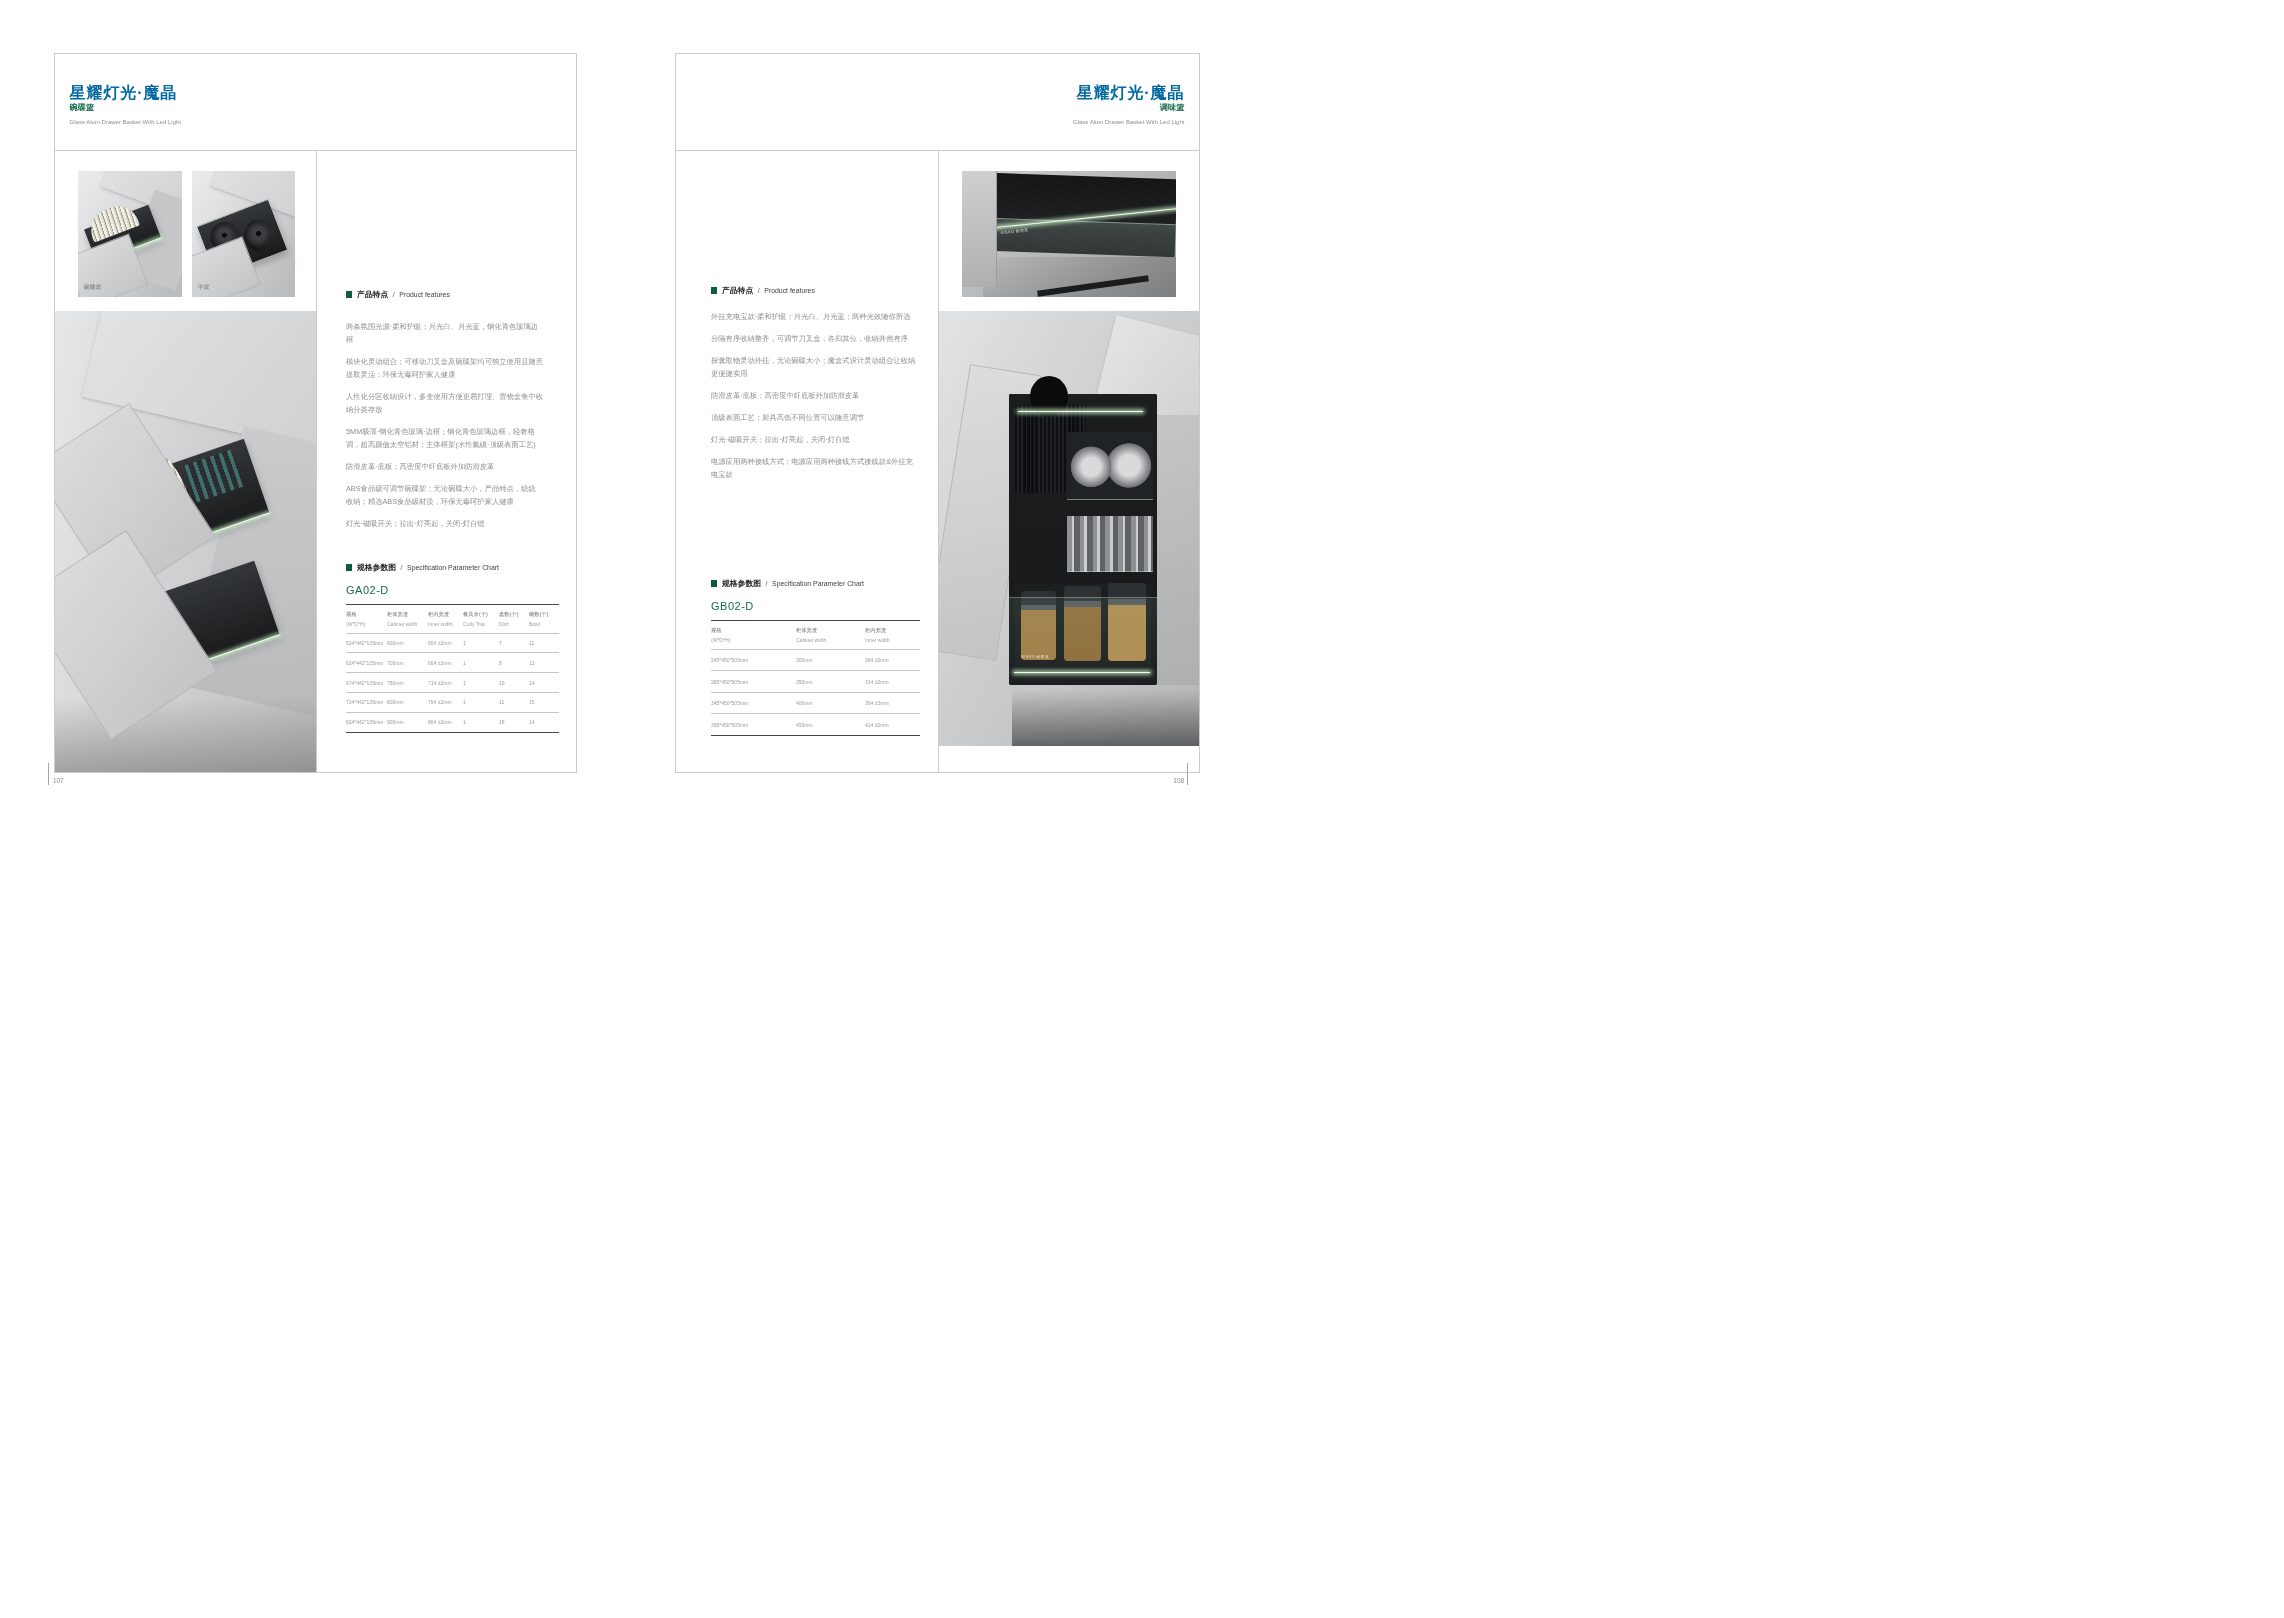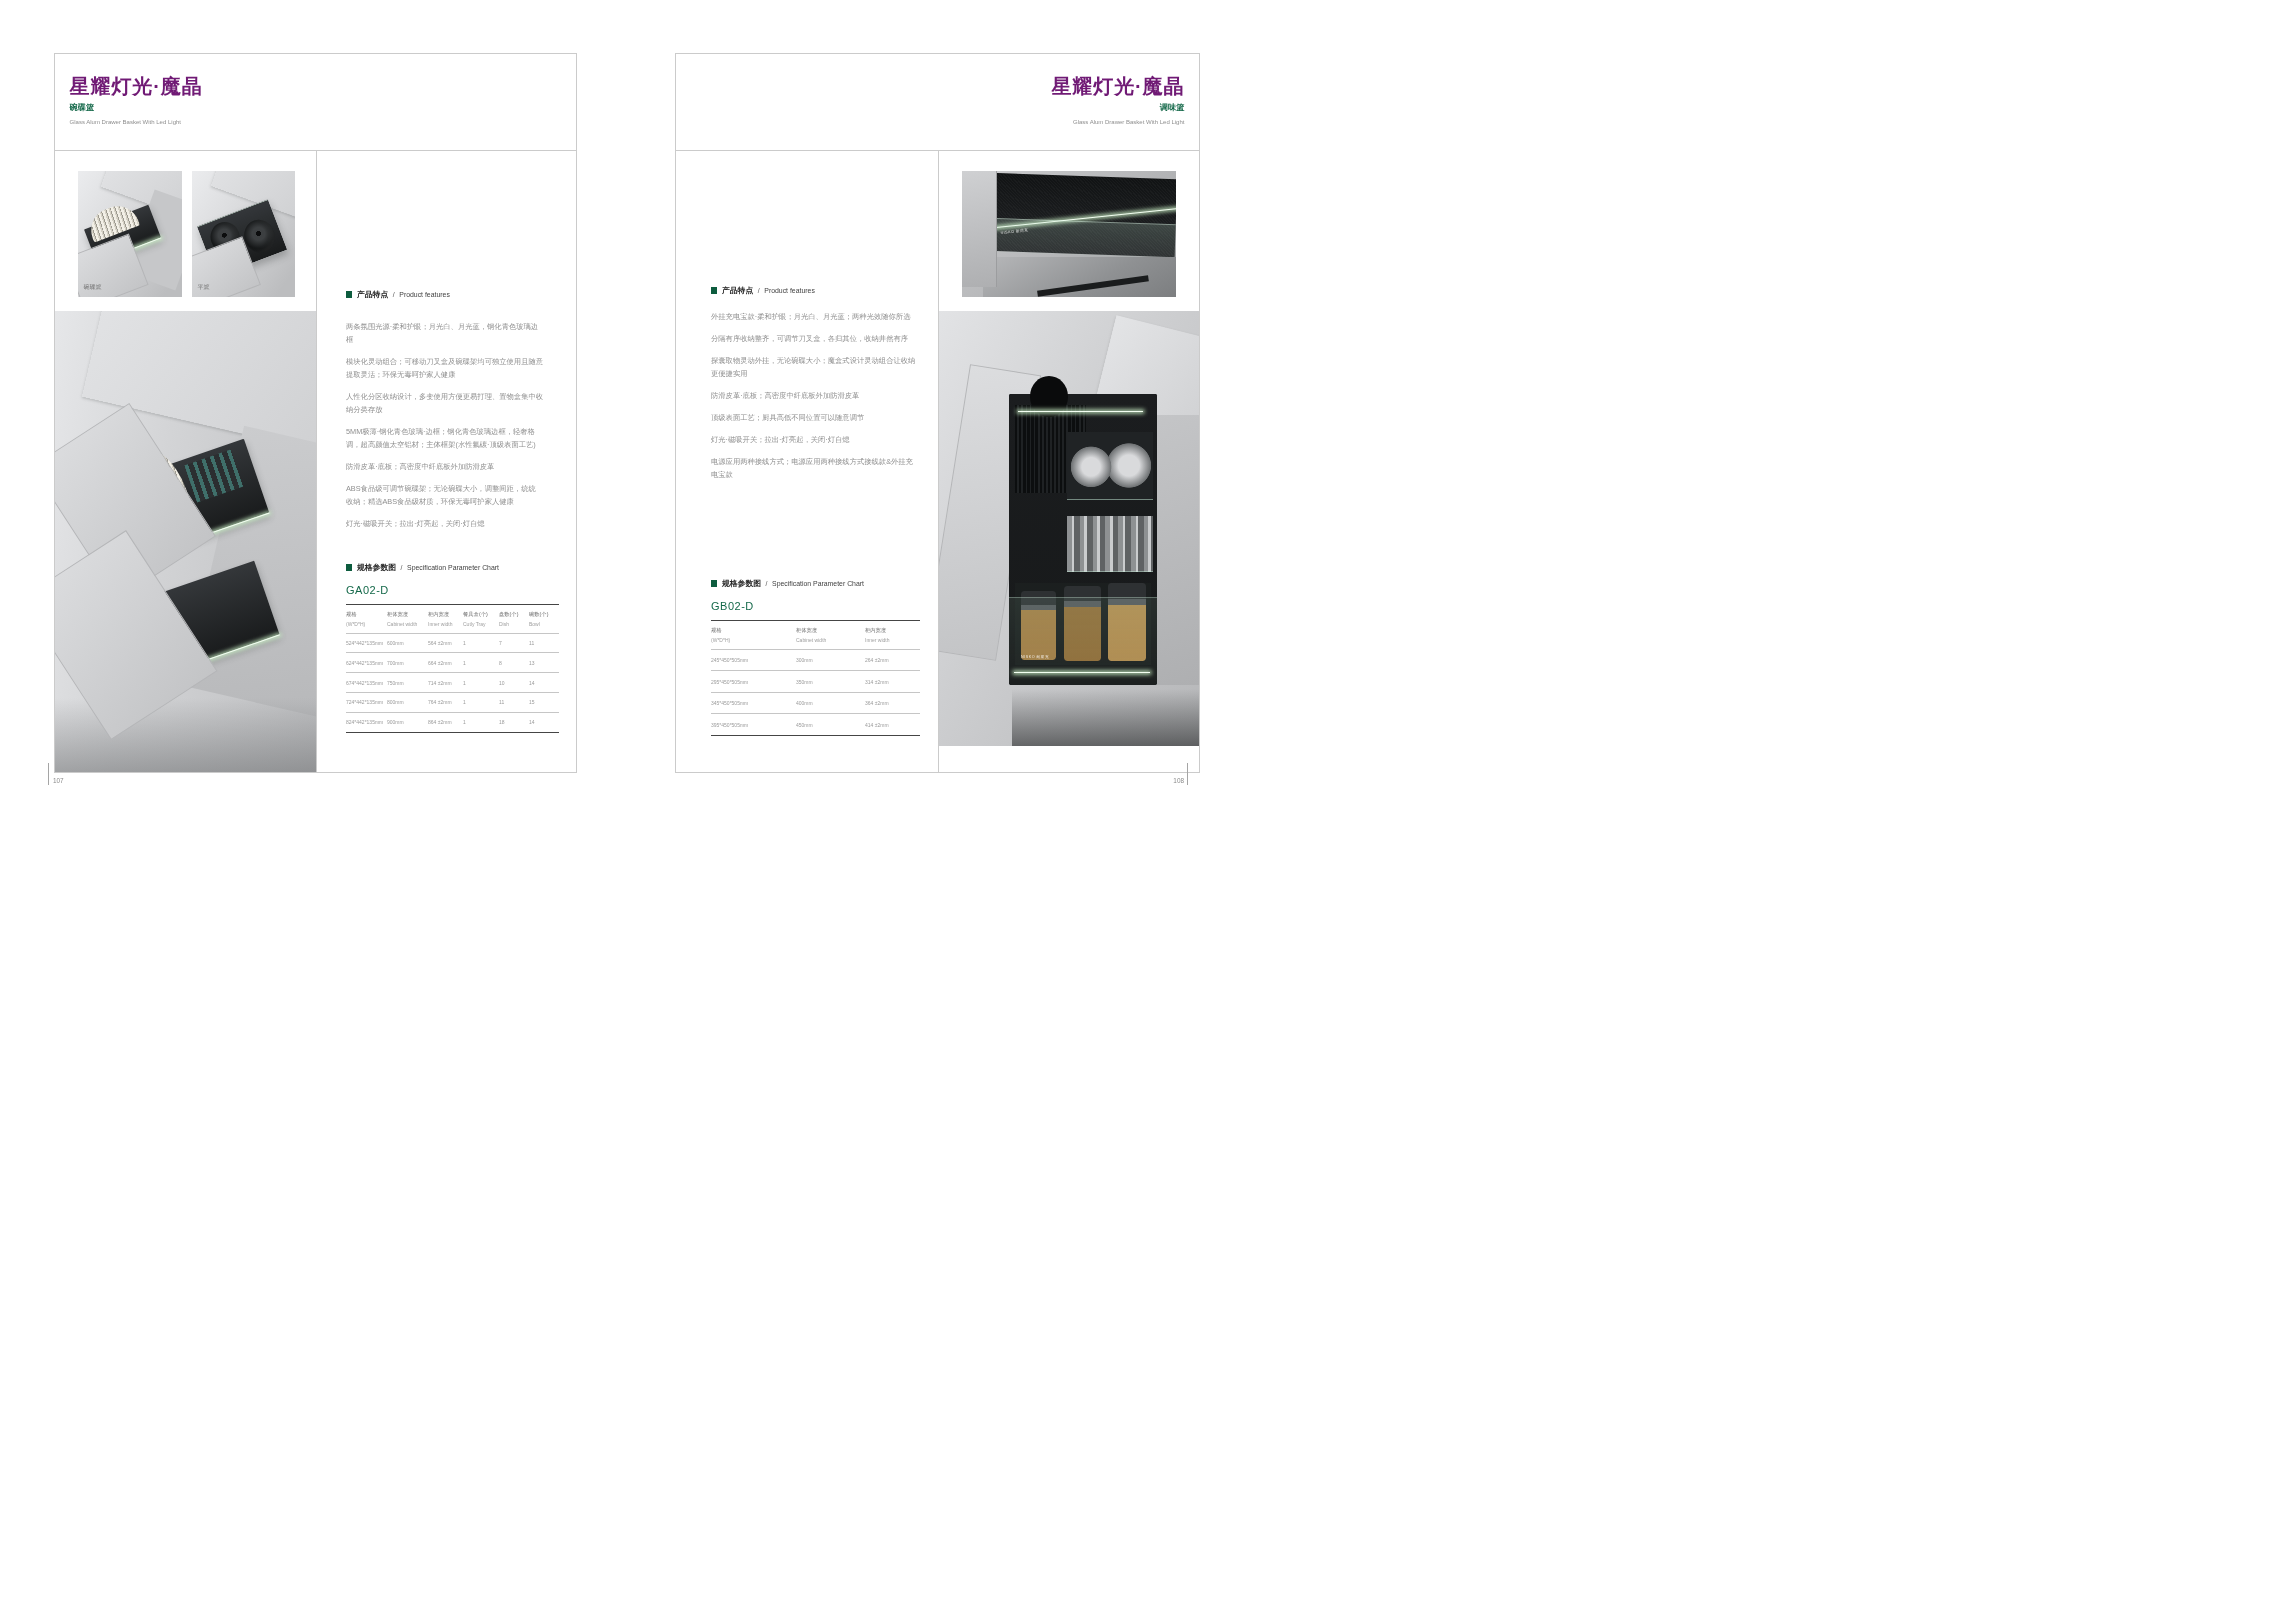--- a/index.html
+++ b/index.html
@@ -4,21 +4,21 @@
 <style>
   html,body{margin:0;padding:0;background:#ffffff;}
   body{font-family:"Liberation Sans","DejaVu Sans",sans-serif;}
   .canvas{position:relative;width:1241px;height:809px;background:#fff;overflow:hidden;}
   .page{position:absolute;top:53px;width:521px;height:718px;border:0.5px solid #cbcbcb;background:#fff;}
   .page-left{left:54px;}
   .page-right{left:675px;width:523px;}
 
   
   .hdr{position:absolute;left:0;top:0;width:100%;height:96px;border-bottom:0.5px solid #cbcbcb;}
-  .title{position:absolute;top:19px;font-size:20px;font-weight:bold;color:#701a75;letter-spacing:0.9px;}
+  .title{position:absolute;top:29px;font-size:16px;font-weight:bold;color:#0369a1;letter-spacing:0.9px;}
   .subtitle{position:absolute;top:48px;font-size:8.2px;font-weight:bold;color:#15694a;}
   .sub-en{position:absolute;top:65px;font-size:6px;color:#8f8f8f;}
   .page-left .title,.page-left .subtitle,.page-left .sub-en{left:14.6px;}
   .page-right .title,.page-right .subtitle,.page-right .sub-en{right:14.6px;text-align:right;}
 
   .vdiv{position:absolute;top:96px;bottom:0;width:0.5px;background:#cbcbcb;}
   .page-left .vdiv{left:261px;}
   .page-right .vdiv{left:262px;}
 
   
@@ -143,21 +143,21 @@
       <span class="sh-sep">/</span>
       <span class="sh-en">Product features</span>
     </div>
     <div class="features">
 
     <div class="fi">两条氛围光源·柔和护眼；月光白、月光蓝，钢化青色玻璃边框</div>
         <div class="fi">模块化灵动组合；可移动刀叉盒及碗碟架均可独立使用且随意提取灵活；环保无毒呵护家人健康</div>
         <div class="fi">人性化分区收纳设计，多变使用方便更易打理、置物盒集中收纳分类存放</div>
         <div class="fi">5MM极薄·钢化青色玻璃·边框；钢化青色玻璃边框，轻奢格调，超高颜值太空铝材；主体框架(水性氟碳·顶级表面工艺)</div>
         <div class="fi">防滑皮革·底板；高密度中纤底板外加防滑皮革</div>
-        <div class="fi">ABS食品级可调节碗碟架；无论碗碟大小，调整间距，统统收纳；精选ABS食品级材质，环保无毒呵护家人健康</div>
+        <div class="fi">ABS食品级可调节碗碟架；无论碗碟大小，产品特点，统统收纳；精选ABS食品级材质，环保无毒呵护家人健康</div>
         <div class="fi">灯光·磁吸开关；拉出·灯亮起，关闭·灯自熄</div>
       </div>
 
     <div class="sec-head spec-head">
       <span class="sq"></span>
       <span class="sh-zh">规格参数图</span>
       <span class="sh-sep">/</span>
       <span class="sh-en">Specification Parameter Chart</span>
     </div>
     <div class="model">GA02-D</div>

